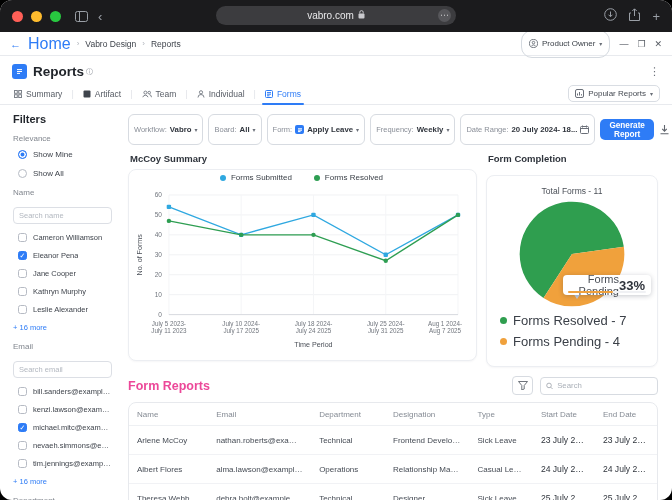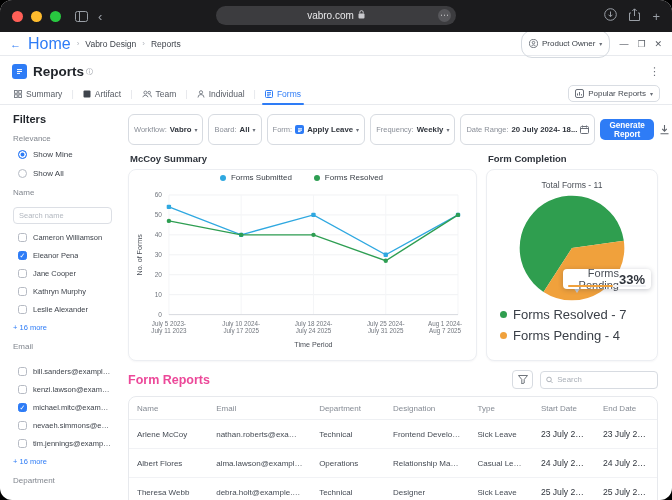--- a/index.html
+++ b/index.html
@@ -73,21 +73,21 @@
   .ctl .cv { font-size:7.8px; font-weight:bold; color:#2f343c; }
   .ctl .caret { font-size:6px; color:#6a6f78; }
   .mini-form-ic { width:9px; height:9px; background:#2e7cf6; border-radius:2px; display:inline-flex; align-items:center; justify-content:center; }
   .gen-btn { background:#2e7cf6; color:#fff; border:none; border-radius:5px; height:21px; font-size:8.2px; padding:0 9px; font-weight:bold; }
   .export-ic { margin-left:auto; color:#5f646c; display:flex; }
 
   
   .charts-row { display:flex; gap:9px; }
   .chart-block { display:flex; flex-direction:column; }
   .chart-block.left { flex:1; }
-  .chart-block.right { width:172px; flex:0 0 172px; }
+  .chart-block.right { width:172px; flex:0 0 172px;gap:6px; }
   .chart-title { font-size:9.5px; font-weight:bold; color:#2f343c; margin:2px 0 5px 2px; }
   .card { background:#fff; border:1px solid #eceef2; border-radius:8px; box-shadow:0 1px 2px rgba(20,30,50,.04); height:192px; position:relative; }
   .line-card { padding:0 6px 0 4px; }
   .legend { display:flex; justify-content:center; gap:22px; margin:3px 0 1px; }
   .leg-item { display:flex; align-items:center; gap:5px; font-size:8px; color:#3b4048; }
   .leg-dot { width:6px; height:6px; border-radius:50%; }
   #lineChart { width:100%; display:block; }
   .pie-card { padding:6px 0 0 0; }
   .total-label { text-align:center; font-size:8.5px; color:#4a4f57; margin:4px 0 2px; }
   #pieChart { display:block; margin:0 auto; }
@@ -301,20 +301,21 @@
           <span class="cb"></span>
           <span class="lbl">Kathryn Murphy</span>
         </label>
       <label class="chk-item">
           <span class="cb"></span>
           <span class="lbl">Leslie Alexander</span>
         </label>
       <a class="more-link">+ 16 more</a>
 
       <div class="f-label">Email</div>
+      <input class="side-search" placeholder="Search email" style="">
       <div style="height:9px;"></div>
       <label class="chk-item">
           <span class="cb"></span>
           <span class="lbl">bill.sanders@example.com</span>
         </label>
       <label class="chk-item">
           <span class="cb"></span>
           <span class="lbl">kenzi.lawson@example.c...</span>
         </label>
       <label class="chk-item checked">

